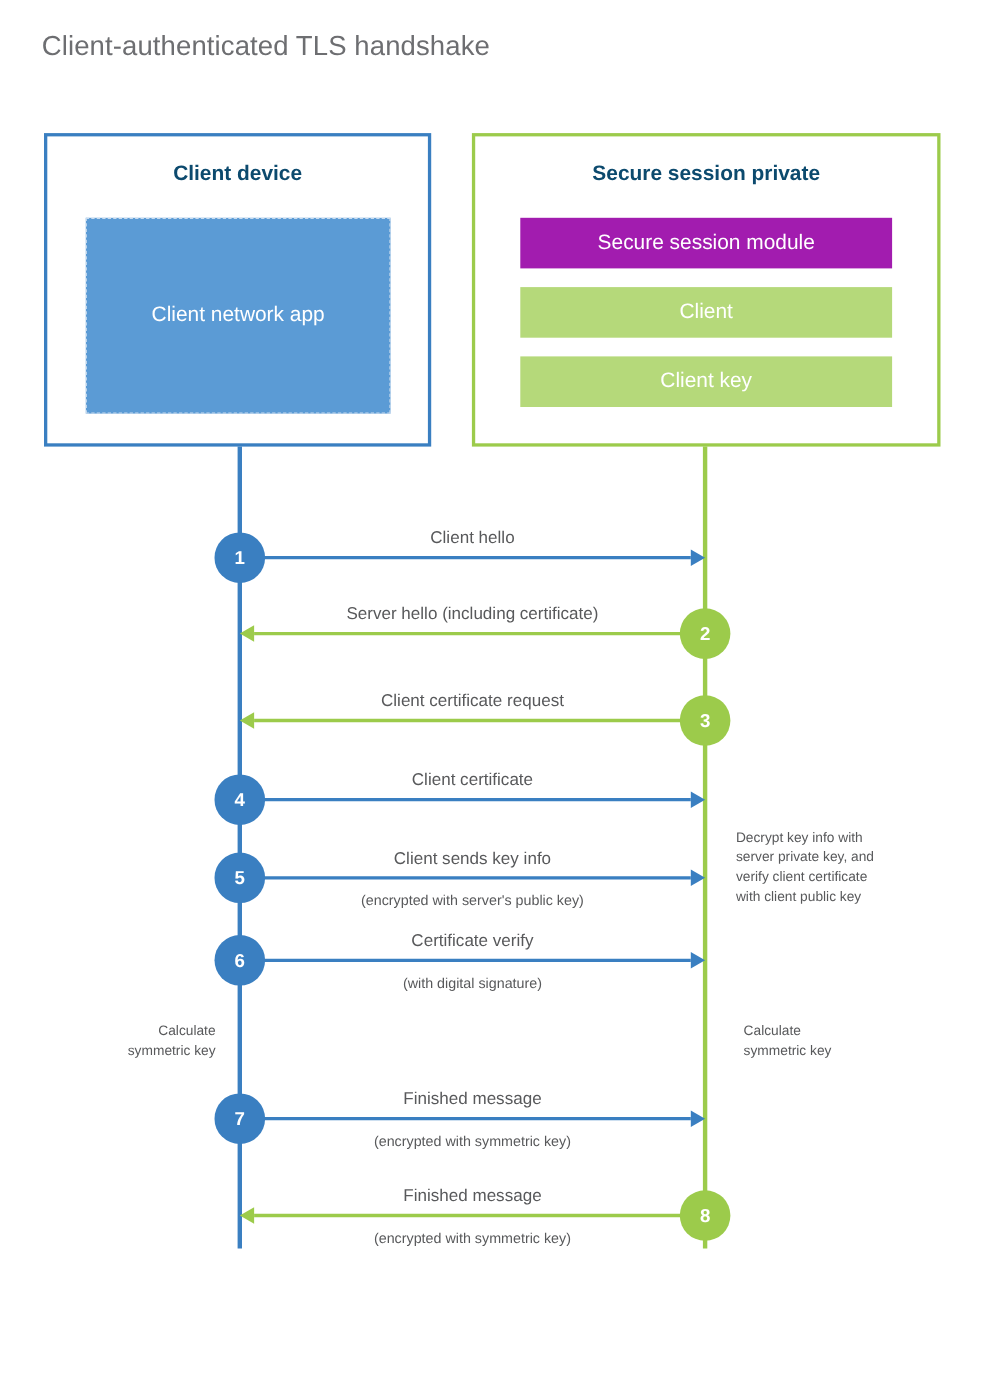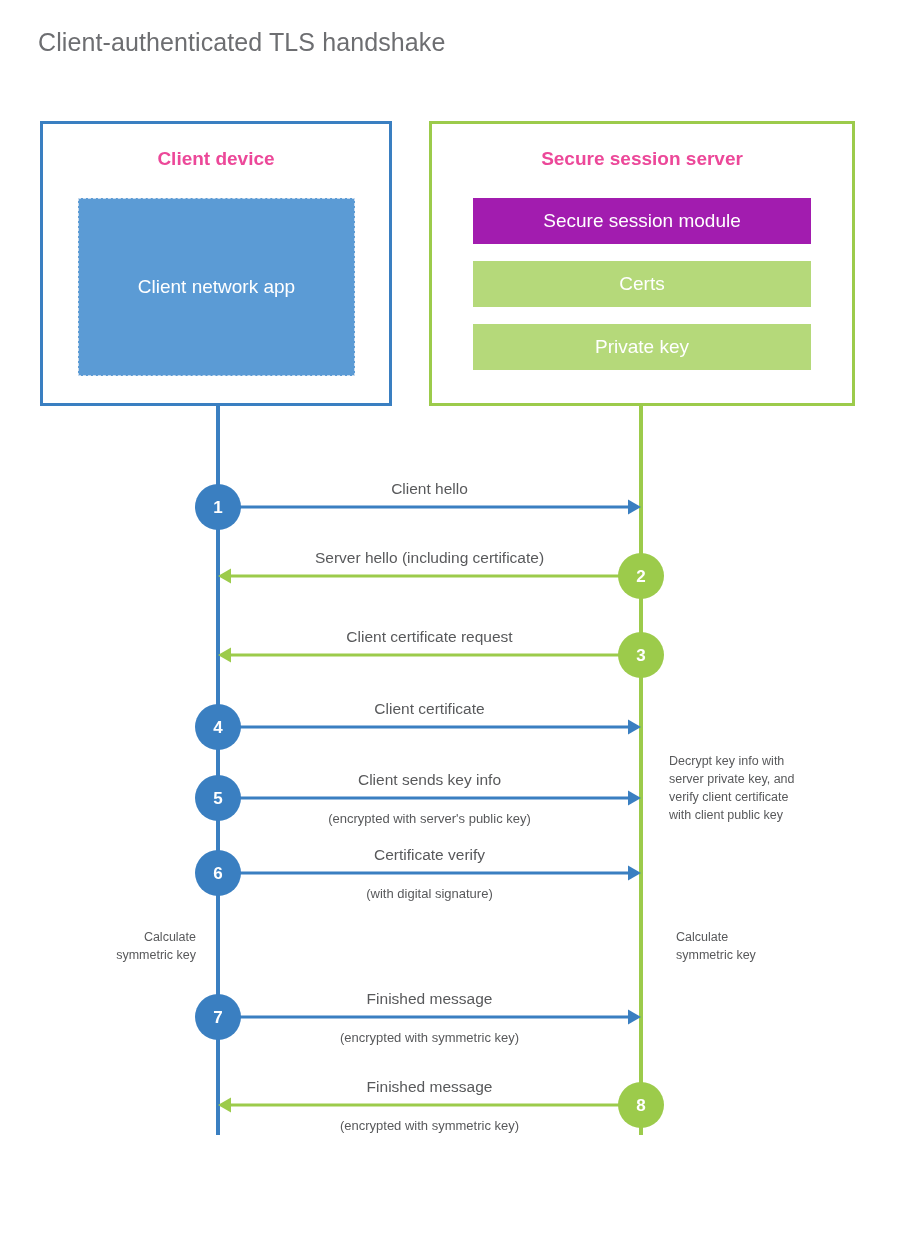--- a/index.html
+++ b/index.html
@@ -56,21 +56,21 @@
     border: 3px solid #9ccb4b;
   }
   .party-title {
     position: absolute;
     left: 0;
     right: 0;
     top: 24px;
     text-align: center;
     font-size: 19px;
     font-weight: bold;
-    color: #ec4899;
+    color: #0c4a6e;
   }
 
   
   .client-app {
     position: absolute;
     left: 35px;
     top: 74px;
     width: 277px;
     height: 178px;
     background: #5b9bd5;
@@ -144,25 +144,25 @@
 <div id="diagram-root">
 
   <div class="page-title">Client-authenticated TLS handshake</div>
 
   <div class="party-box client">
     <div class="party-title">Client device</div>
     <div class="client-app">Client network app</div>
   </div>
 
   <div class="party-box server">
-    <div class="party-title">Secure session server</div>
+    <div class="party-title">Secure session private</div>
     <div class="server-stack" id="server-stack">
         <div class="server-bar" style="background: #a21caf;">Secure session module</div>
-        <div class="server-bar" style="background: rgb(181, 217, 122);">Certs</div>
-        <div class="server-bar" style="background: rgb(181, 217, 122);">Private key</div>
+        <div class="server-bar" style="background: rgb(181, 217, 122);">Client</div>
+        <div class="server-bar" style="background: rgb(181, 217, 122);">Client key</div>
       </div>
   </div>
 
   <svg id="sequence-svg" viewBox="0 0 900 1256">
       <line x1="218" y1="406" x2="218" y2="1135" stroke="#3a7fc1" stroke-width="4"></line>
       <line x1="641" y1="406" x2="641" y2="1135" stroke="#9ccb4b" stroke-width="4"></line>
       <g>
         <line x1="218" y1="507" x2="628" y2="507" stroke="#3a7fc1" stroke-width="3"></line>
         <polygon points="641,507 628,499.5 628,514.5" fill="#3a7fc1"></polygon>
         <text x="429.5" y="494" text-anchor="middle" class="msg-label" fill="#58595b">Client hello</text>

